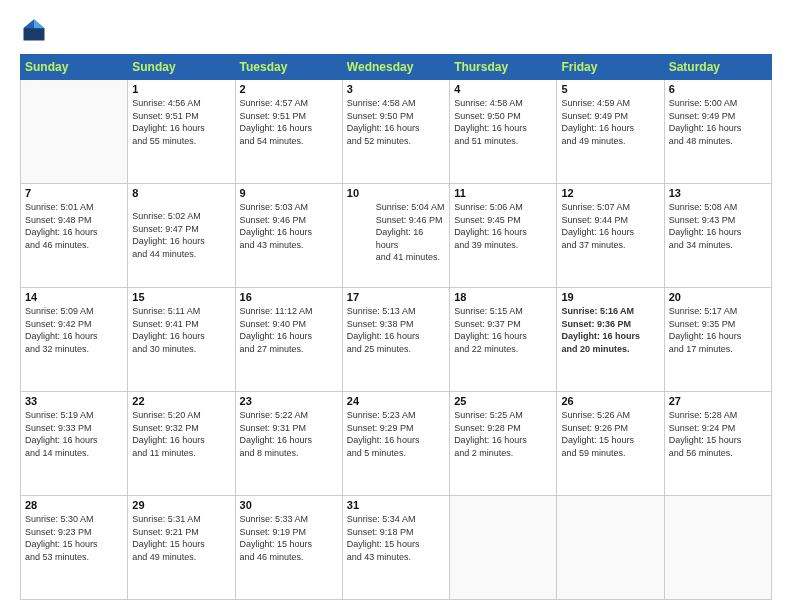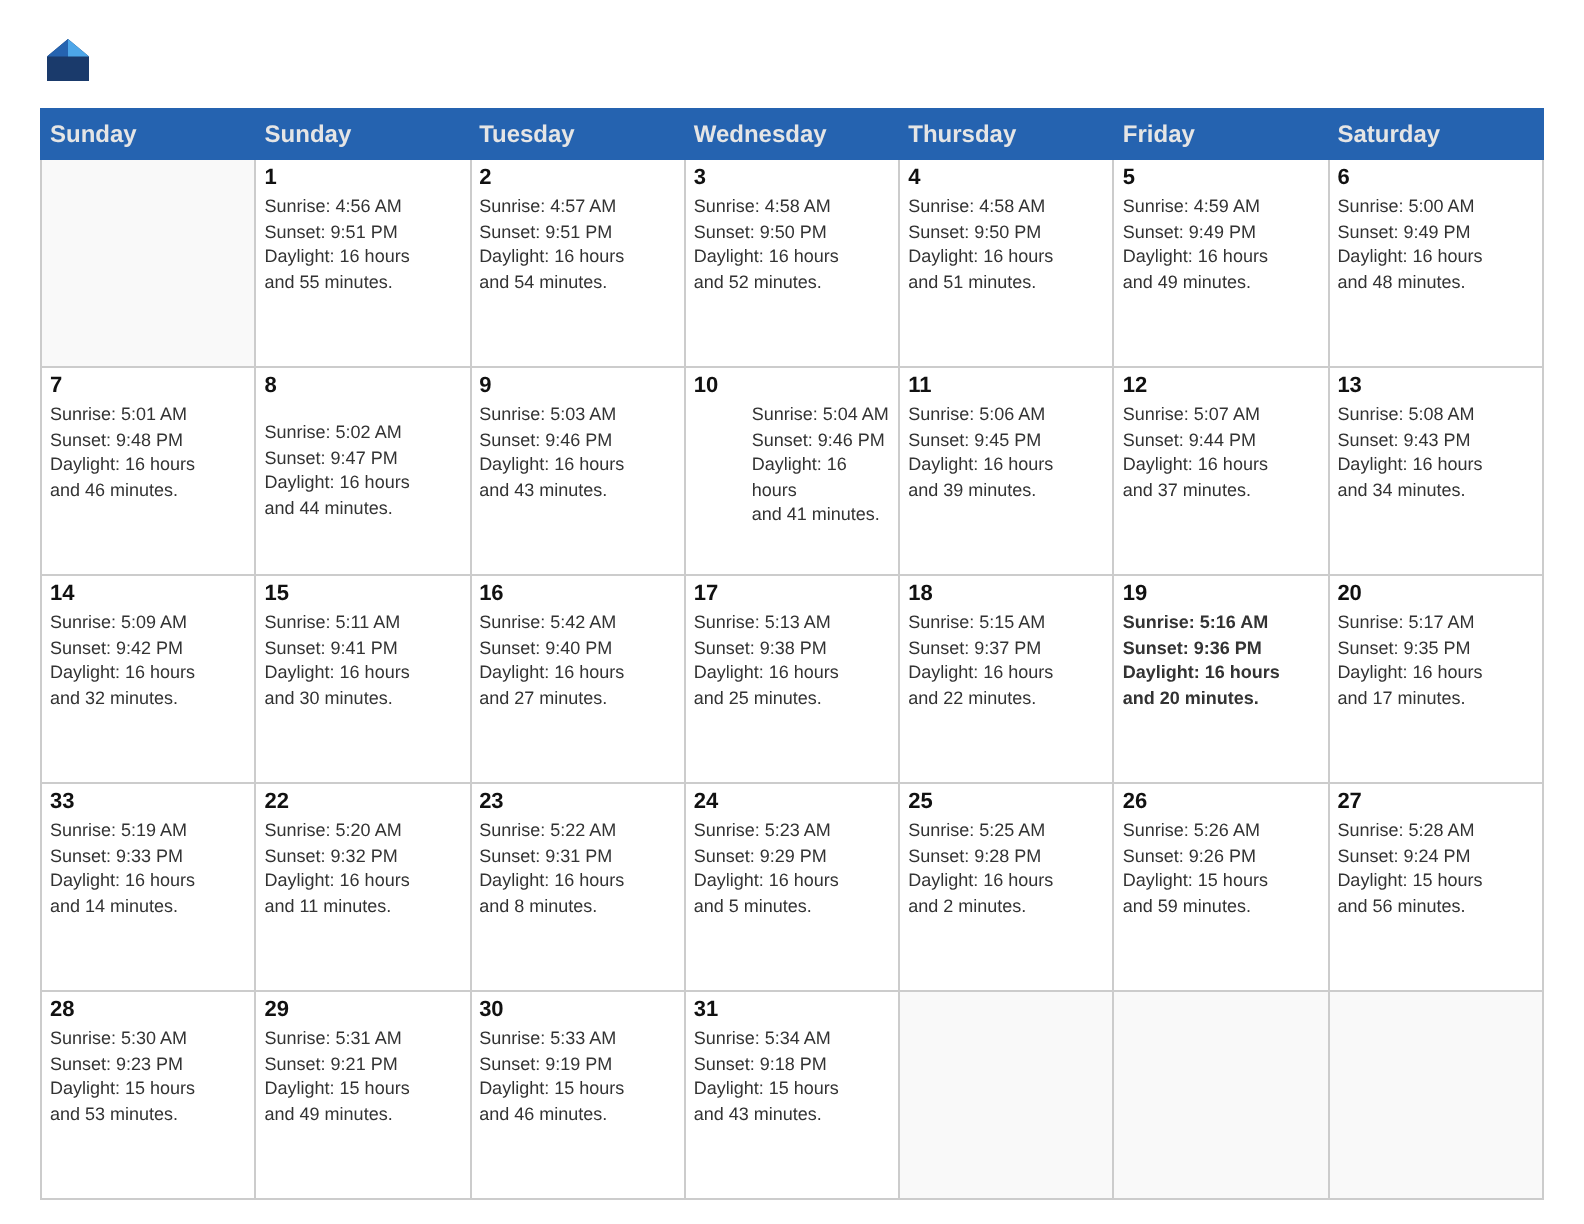--- a/index.html
+++ b/index.html
@@ -55,21 +55,21 @@
       color: #444;
       margin-top: 2px;
     }
     .calendar {
       width: 100%;
       border-collapse: collapse;
       flex: 1;
     }
     .calendar th {
       background-color: #2563b0;
-      color: #e5e5e5;
+      color: #bef264;
       font-size: 12px;
       font-weight: bold;
       padding: 5px 4px;
       text-align: left;
       border: 1px solid #2563b0;
     }
     .calendar td {
       border: 1px solid #ccc;
       vertical-align: top;
       padding: 3px 4px;
@@ -240,21 +240,21 @@
           </td>
           <td>
             <div class="day-number">15</div>
             <div class="day-info" style="white-space: pre-line;">Sunrise: 5:11 AM
 Sunset: 9:41 PM
 Daylight: 16 hours
 and 30 minutes.</div>
           </td>
           <td>
             <div class="day-number">16</div>
-            <div class="day-info" style="white-space: pre-line;">Sunrise: 5:42 AM
+            <div class="day-info" style="white-space: pre-line;">Sunrise: 11:12 AM
 Sunset: 9:40 PM
 Daylight: 16 hours
 and 27 minutes.</div>
           </td>
           <td>
             <div class="day-number">17</div>
             <div class="day-info" style="white-space: pre-line;">Sunrise: 5:13 AM
 Sunset: 9:38 PM
 Daylight: 16 hours
 and 25 minutes.</div>

